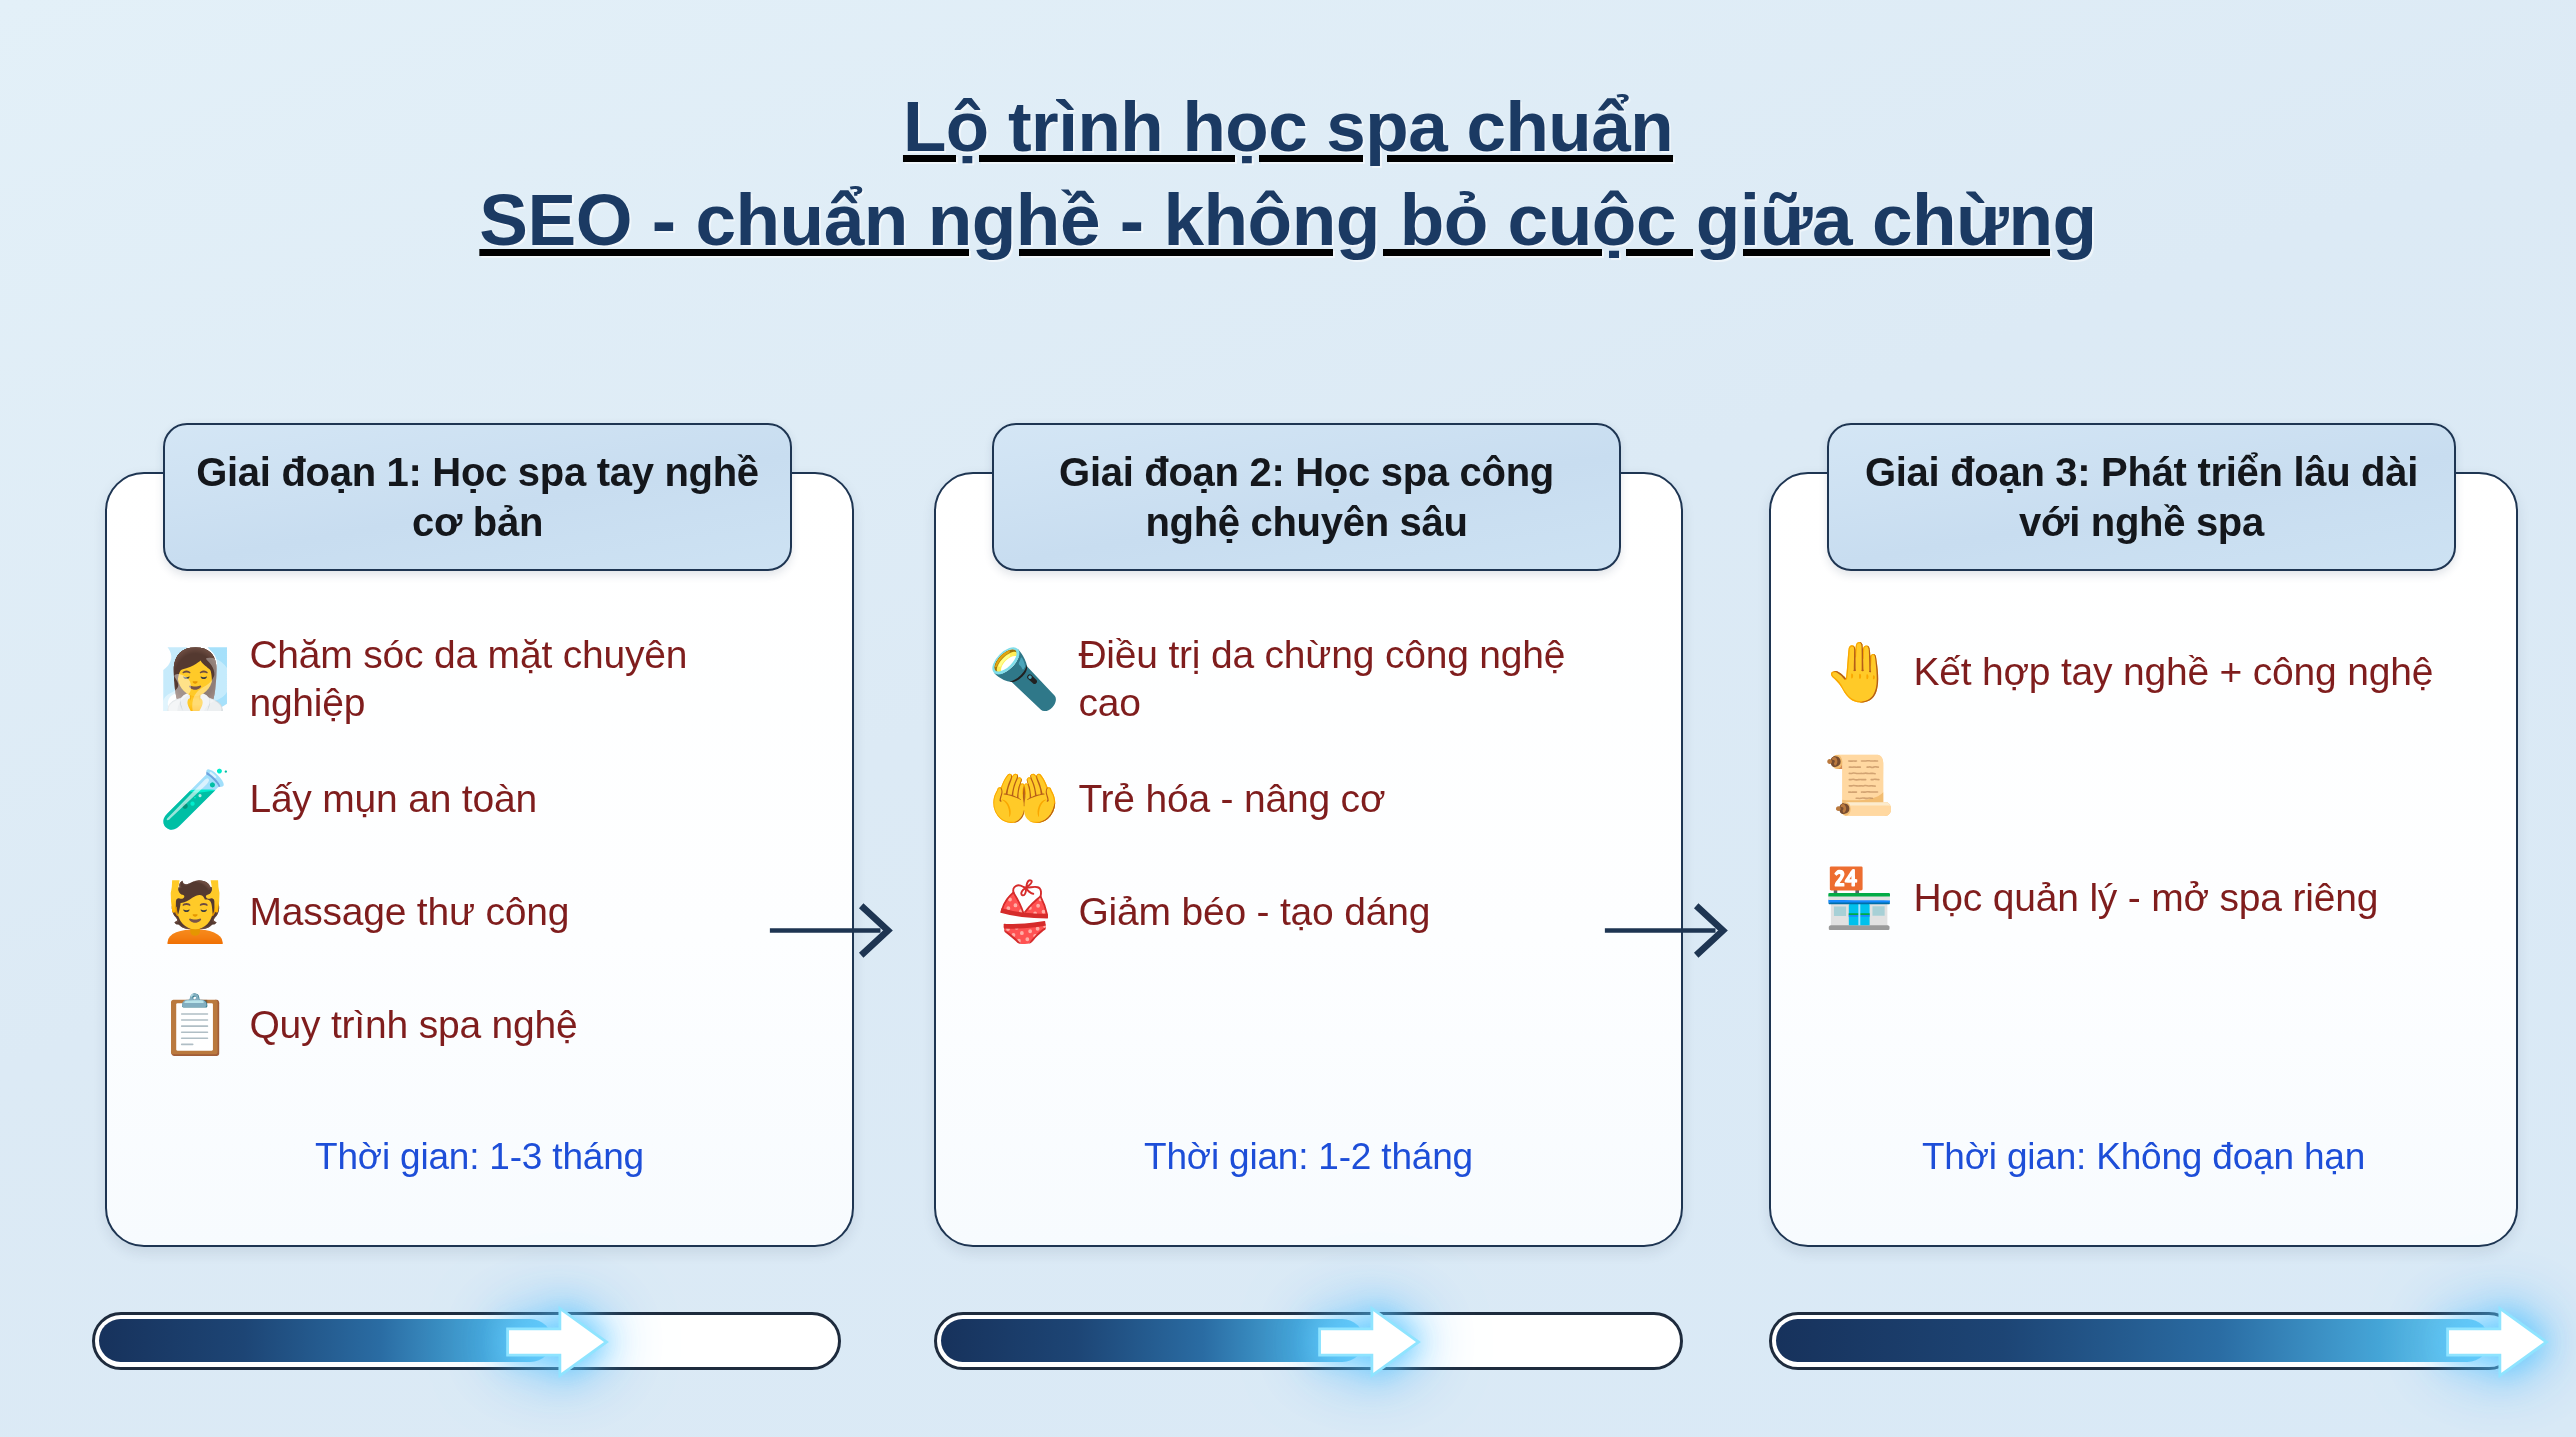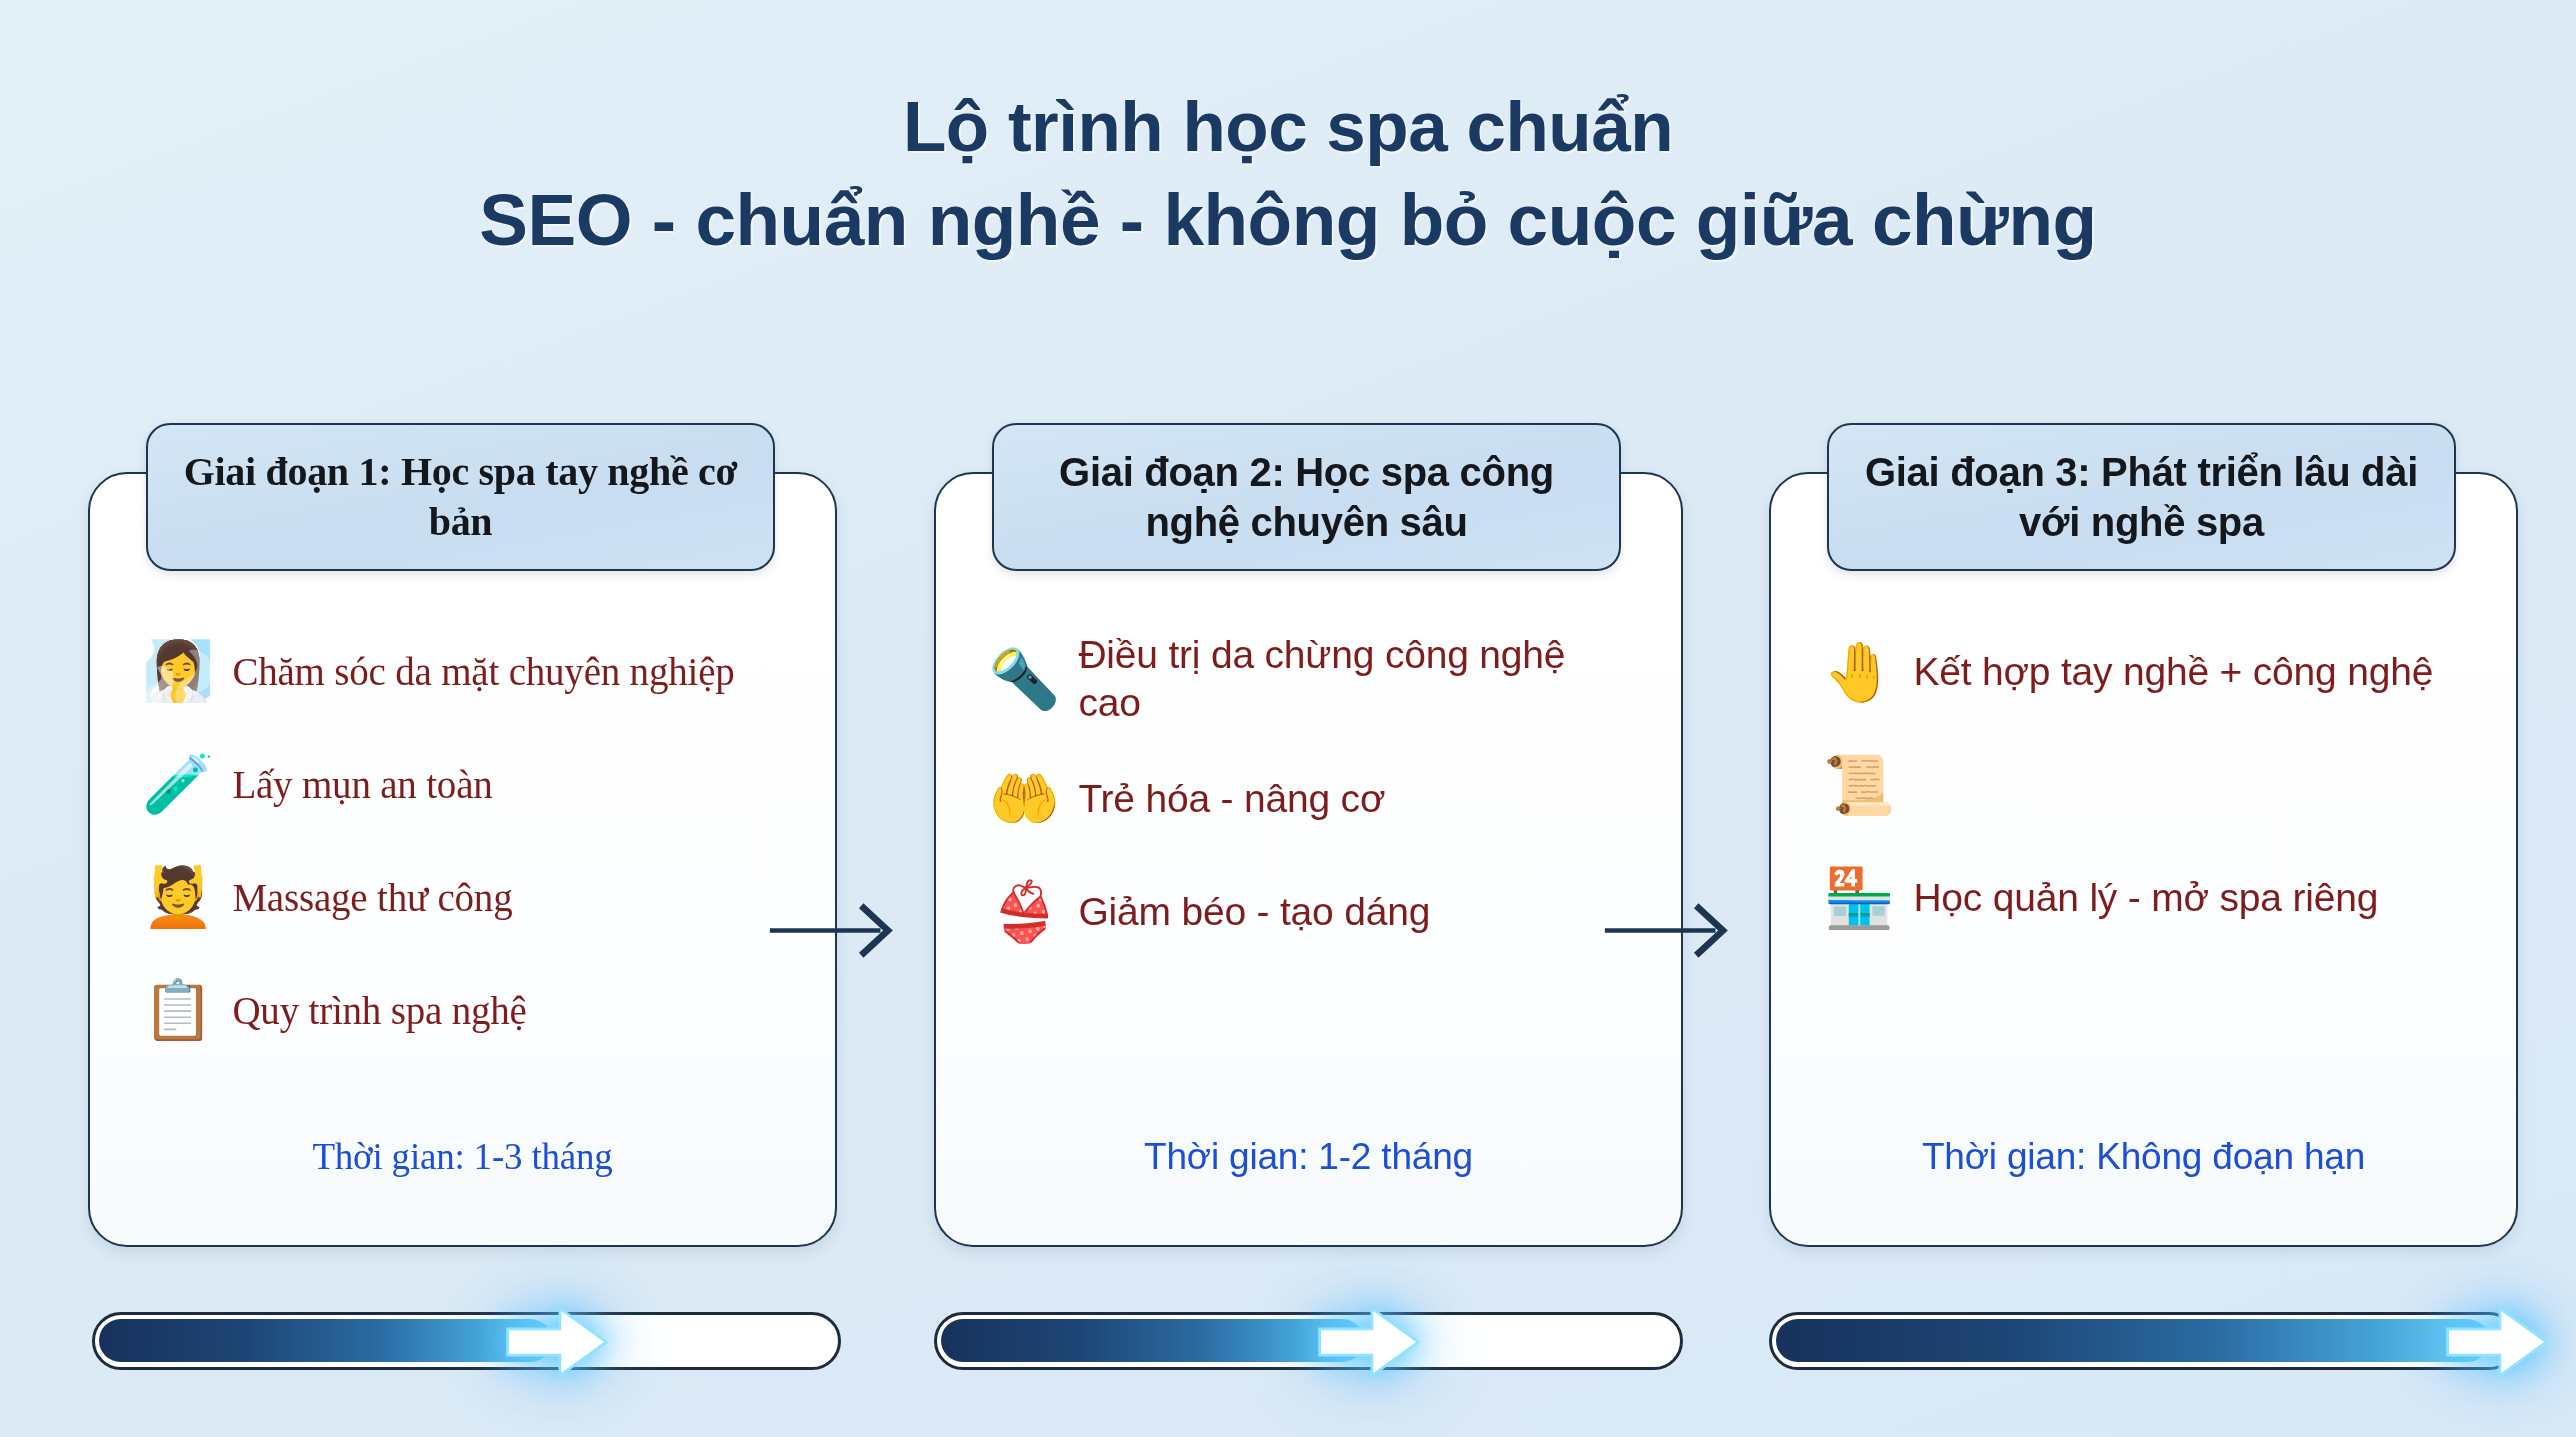--- a/index.html
+++ b/index.html
@@ -15,20 +15,21 @@
     position: relative;
   }
 
   
   .title-block {
     position: absolute;
     top: 86px;
     left: 0;
     width: 2576px;
     text-align: center;
+    text-decoration: underline;
   }
   .title-line {
     font-size: 71px;
     font-weight: bold;
     color: #1b3a63;
     letter-spacing: -0.5px;
     line-height: 1.16;
     text-shadow: 1.9px 1.9px 0.9px rgba(255,255,255,0.55);
   }
   .title-line.l2 {
@@ -43,21 +44,21 @@
     left: 0;
     width: 2576px;
     height: 824px;
   }
   .card-wrap {
     position: absolute;
     top: 0;
     width: 749px;
     height: 824px;
   }
-  .card-wrap.c1 { left: 88px; font-family: Liberation Serif, serif; }
+  .card-wrap.c1 { left: 105px; }
   .card-wrap.c2 { left: 934px; }
   .card-wrap.c3 { left: 1769px; }
 
   .card-body {
     position: absolute;
     top: 49px;
     left: 0;
     width: 749px;
     height: 775px;
     background: linear-gradient(180deg, #ffffff 0%, #fdfeff 60%, #f7fbfe 100%);

